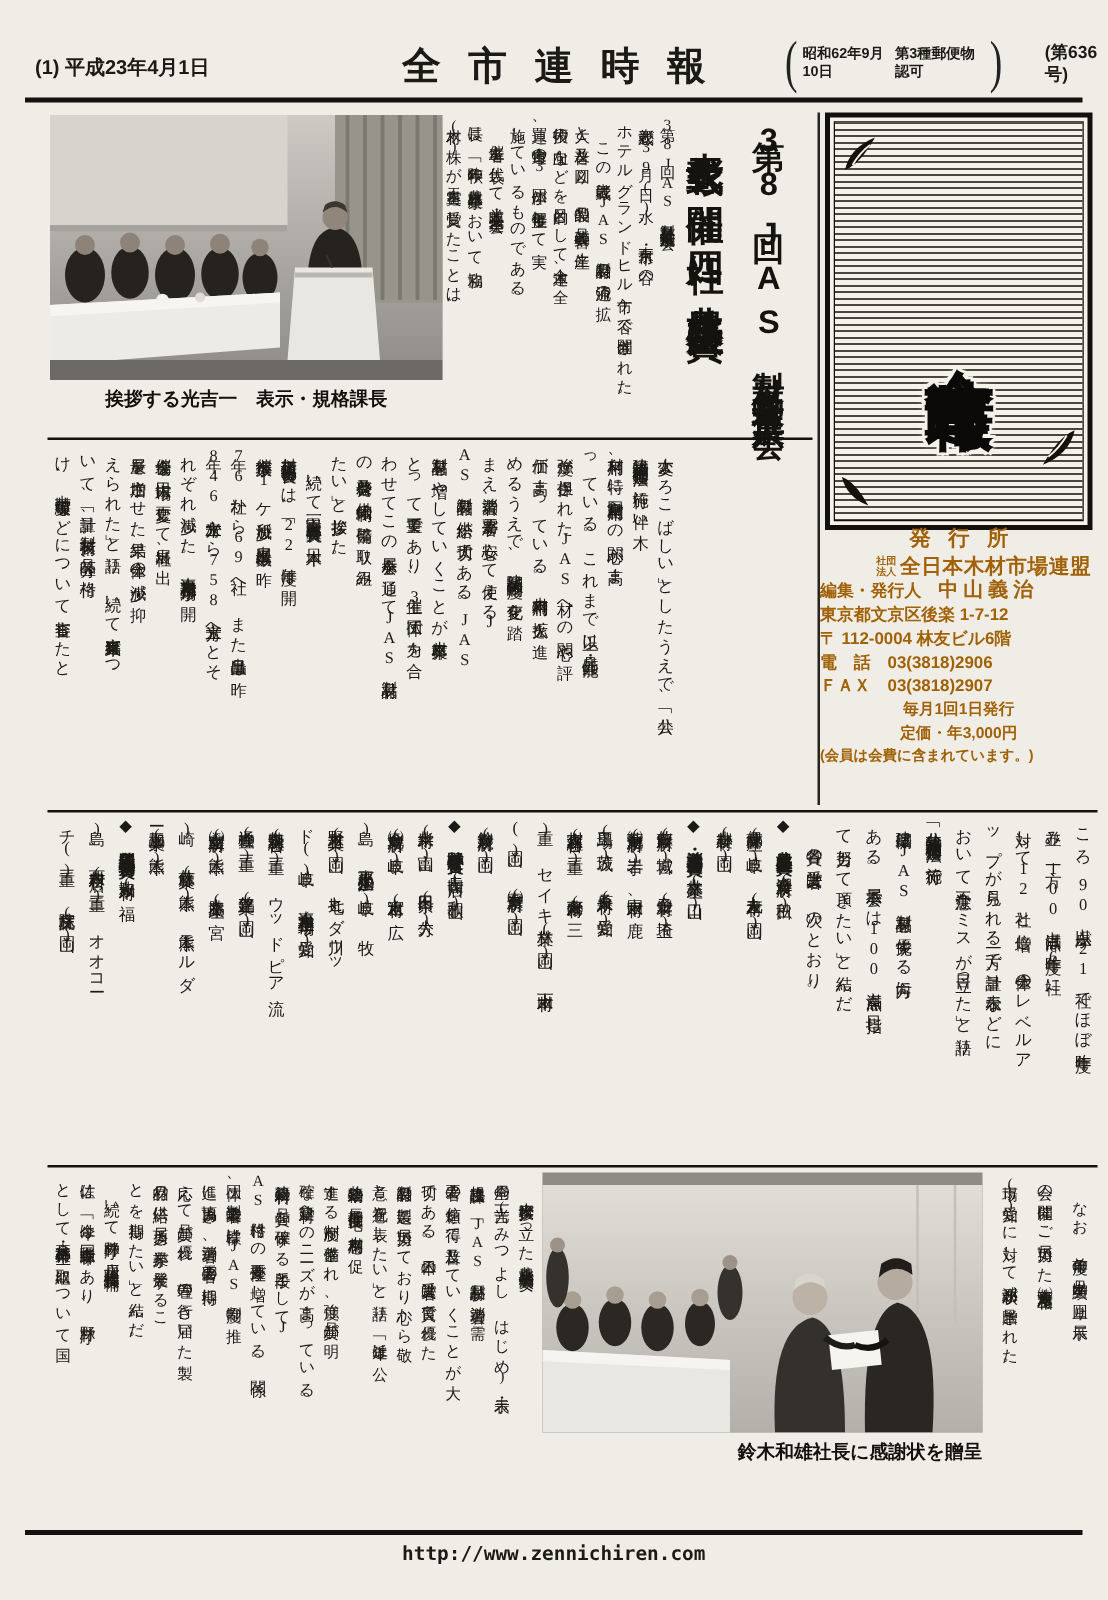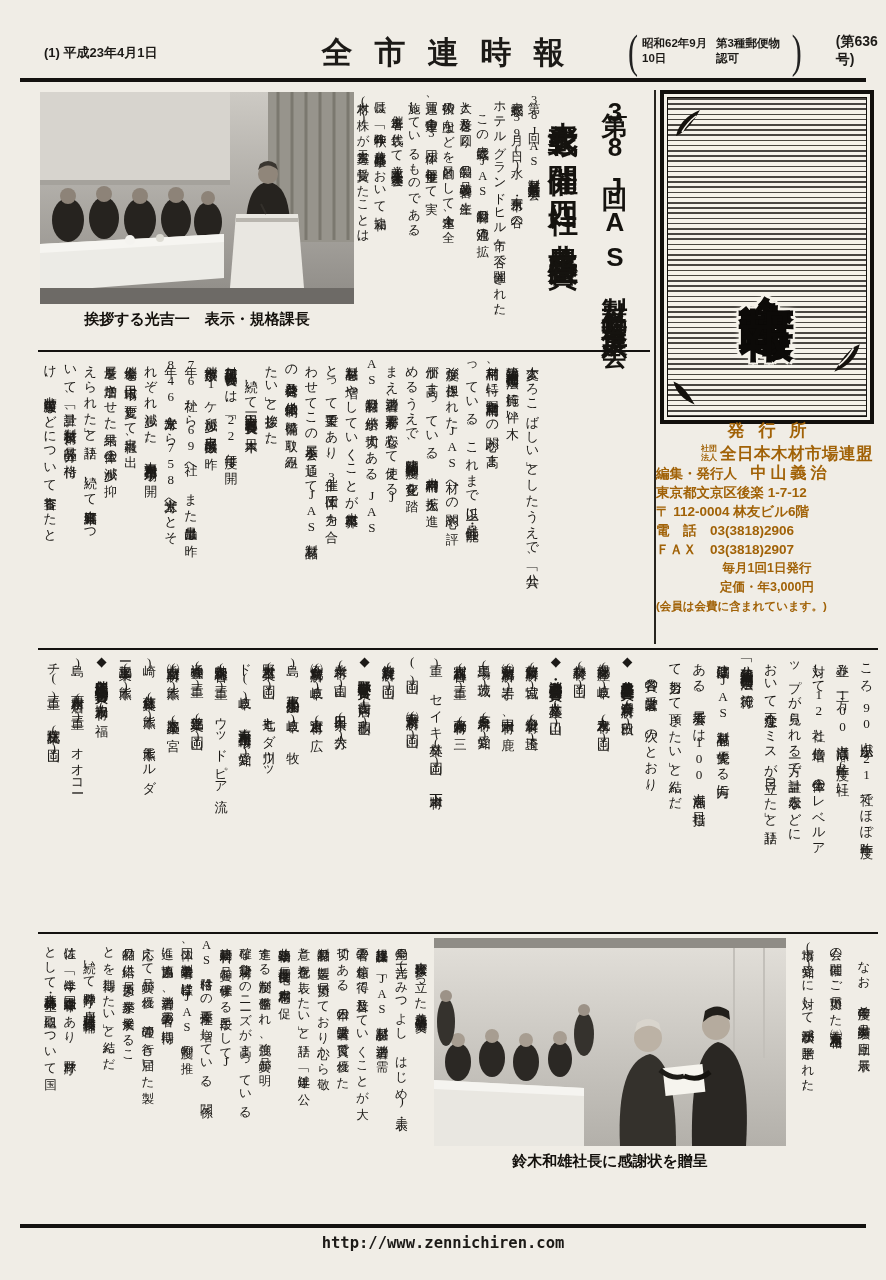--- a/index.html
+++ b/index.html
@@ -3,21 +3,21 @@
 <meta charset="utf-8">
 <style>
   html,body{margin:0;padding:0;}
   body{
     width:886px;height:1280px;position:relative;overflow:hidden;
     background:#f0ede6;color:#1c1a17;
     font-family:"Liberation Serif","DejaVu Serif",serif;
   }
   .abs{position:absolute;}
   
-  .hdr-date{left:44px;top:44px;font-size:13px;font-family:"Liberation Sans","DejaVu Sans",sans-serif;font-weight:bold;}
+  .hdr-date{left:28px;top:44px;font-size:16px;font-family:"Liberation Sans","DejaVu Sans",sans-serif;font-weight:bold;}
   .hdr-title{left:50%;top:32px;transform:translateX(-50%);
     font-size:31px;font-weight:bold;letter-spacing:22px;padding-left:22px;white-space:nowrap;
     font-family:"Liberation Serif","DejaVu Serif",serif;}
   .hdr-approval{left:628px;top:33px;display:flex;align-items:center;gap:4px;}
   .paren{font-size:30px;font-weight:400;transform:scaleY(1.55);color:#222;}
   .approval-lines{display:flex;flex-direction:row;line-height:15px;
     font-size:11.5px;font-family:"Liberation Sans","DejaVu Sans",sans-serif;font-weight:bold;}
   .issue-no{font-size:14px;font-family:"Liberation Sans","DejaVu Sans",sans-serif;font-weight:bold;margin-left:6px;padding-left:24px;}
   .rule{background:#141210;}
   
@@ -329,18 +329,18 @@
   <path d="M186 208 q-4 -84 30 -92 q26 6 26 92 z" fill="#34312c"></path>
   <circle cx="214" cy="100" r="14" fill="#bcb2a5"></circle>
   <path d="M201 94 q13 -12 26 -1 l-2 -8 q-11 -8 -22 0 z" fill="#d9d5cd"></path>
   <path d="M312 208 q6 -96 -28 -104 q-28 8 -26 104 z" fill="#2a2723"></path>
   <circle cx="282" cy="88" r="14" fill="#b5ab9e"></circle>
   <path d="M269 84 q13 -13 27 -2 l-1 -9 q-12 -9 -24 0 z" fill="#211e1a"></path>
   <rect x="230" y="128" width="40" height="28" fill="#f6f4ee" transform="rotate(-6 250 142)"></rect>
   <path d="M226 132 q12 10 24 6" stroke="#1e1c18" stroke-width="5" fill="none"></path>
   <path d="M276 134 q-12 10 -26 4" stroke="#15130f" stroke-width="5" fill="none"></path>
 </svg>
-<div class="abs caption" style="left:434px;top:1152px;width:352px;">鈴木和雄社長に感謝状を贈呈</div>
+<div class="abs caption" style="left:434px;top:1152px;width:352px;text-align:right;">鈴木和雄社長に感謝状を贈呈</div>
 
 <div class="abs rule" style="left:20px;top:1224px;width:846px;height:4px;"></div>
 <div class="abs footer">
   <span class="footer-url">http://www.zennichiren.com</span>
 </div>
 
 </body></html>

